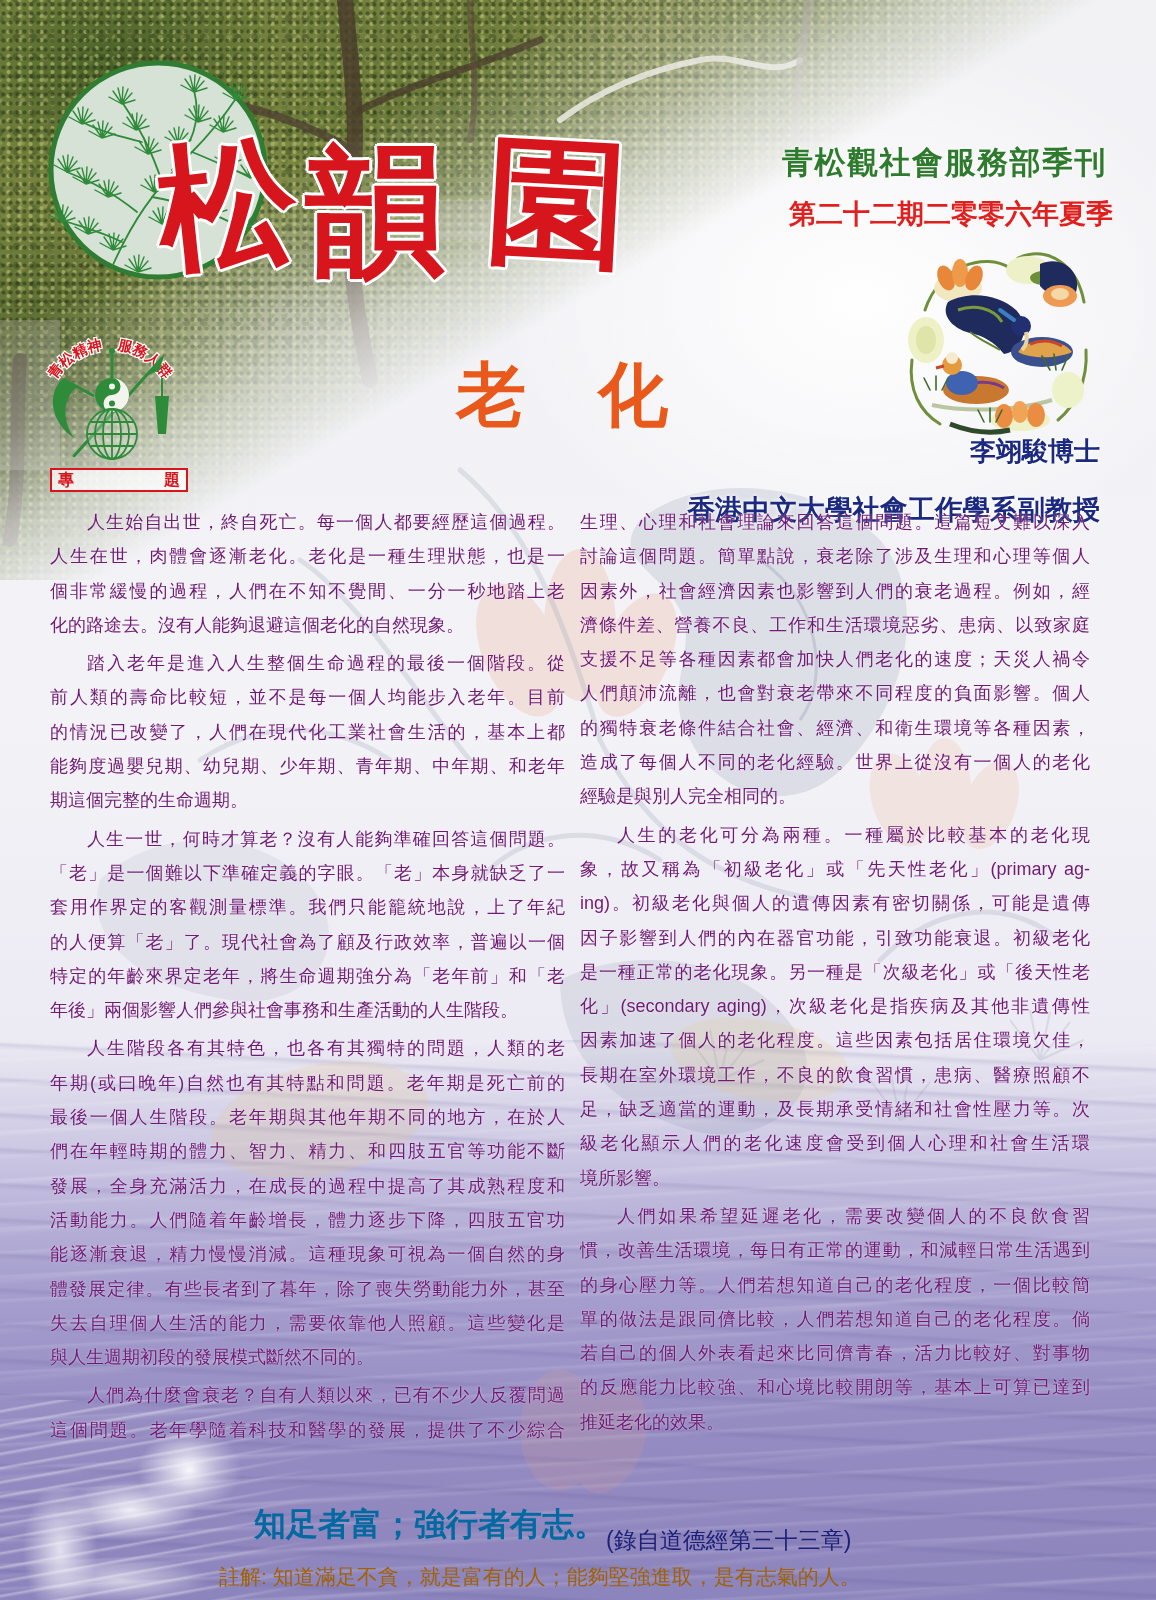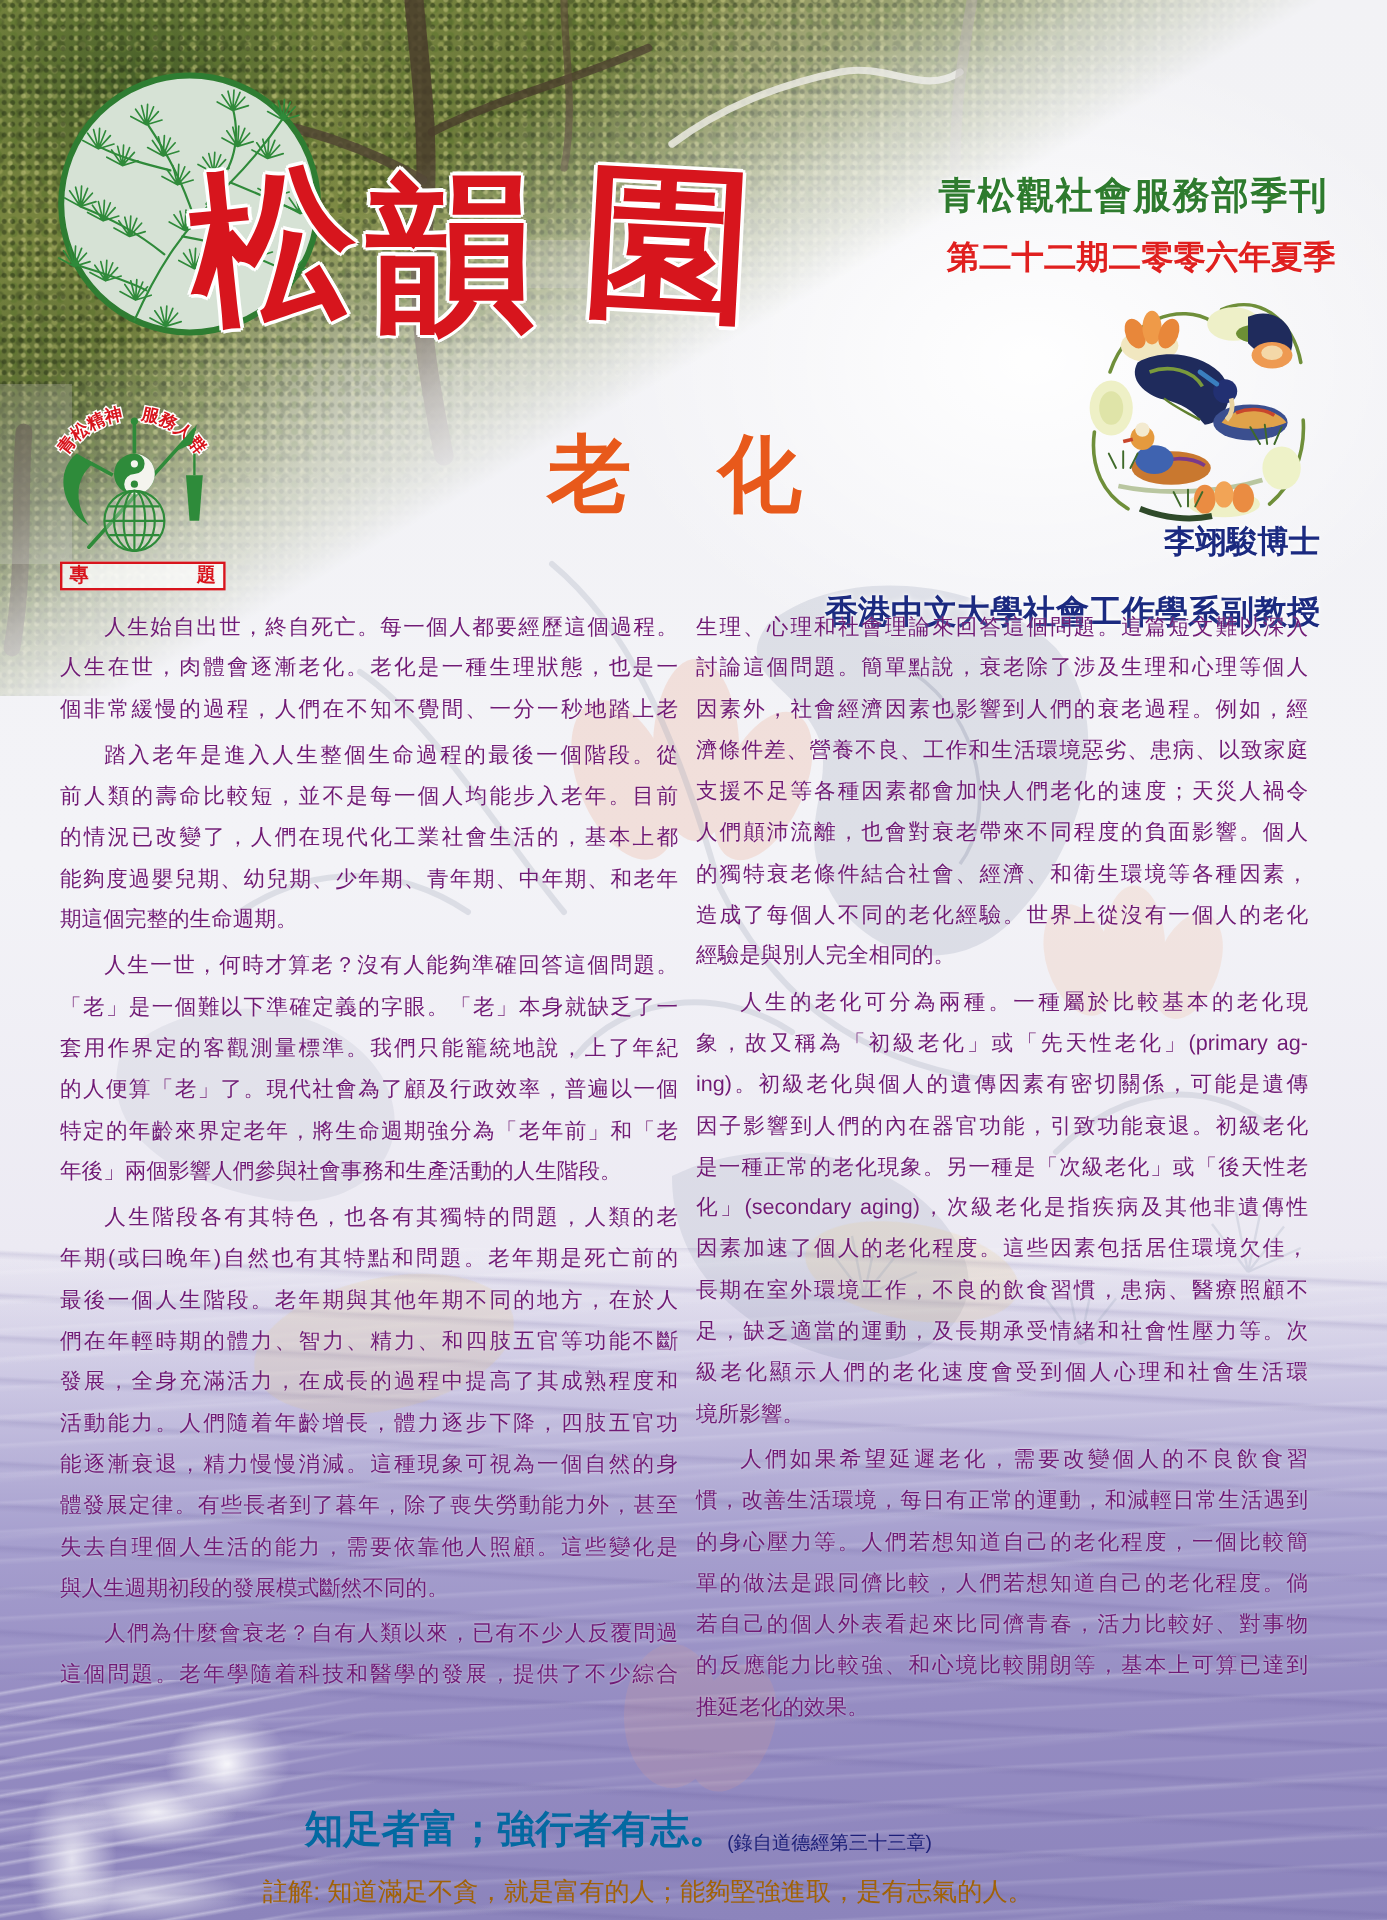--- a/index.html
+++ b/index.html
@@ -105,21 +105,21 @@
   .ln {
     height:34.3px; line-height:34.3px; white-space:nowrap;
     text-align:justify; text-align-last:justify;
     text-shadow:0 0 2px rgba(255,255,255,.55);
   }
   .ln.in { padding-left:2.05em; }
   .ln.last { text-align-last:left; }
 
   
   .quote { left:254px; top:1507px; font-weight:bold; font-size:32px; color:#0369a1; white-space:nowrap; line-height:1.1; }
-  .source { left:606px; top:1528px; font-size:16px; color:#1c1f78; white-space:nowrap; line-height:1.1; }
+  .source { left:606px; top:1528px; font-size:23px; color:#1c1f78; white-space:nowrap; line-height:1.1; }
   .note { left:219px; top:1549px; font-size:21px; color:#a16207; white-space:n owrap; white-space:nowrap; line-height:1.15;margin-top:16px; }
 </style>
 </head>
 <body>
 
 <div class="abs haze"></div>
 
 <div class="abs trees">
   <svg width="1156" height="580" viewBox="0 0 1156 580">
     <g fill="none" stroke-linecap="round">
@@ -315,20 +315,21 @@
 
 <div class="abs art-title">老化</div>
 <div class="abs byline author">李翊駿博士</div>
 <div class="abs byline affil">香港中文大學社會工作學系副教授</div>
 
 <div class="col col-left">
   <div class="para">
     <div class="ln in">人生始自出世，終自死亡。每一個人都要經歷這個過程。</div>
     <div class="ln">人生在世，肉體會逐漸老化。老化是一種生理狀態，也是一</div>
     <div class="ln">個非常緩慢的過程，人們在不知不覺間、一分一秒地踏上老</div>
+    <div class="ln last">化的路途去。沒有人能夠退避這個老化的自然現象。</div>
   </div>
   <div class="para">
     <div class="ln in">踏入老年是進入人生整個生命過程的最後一個階段。從</div>
     <div class="ln">前人類的壽命比較短，並不是每一個人均能步入老年。目前</div>
     <div class="ln">的情況已改變了，人們在現代化工業社會生活的，基本上都</div>
     <div class="ln">能夠度過嬰兒期、幼兒期、少年期、青年期、中年期、和老年</div>
     <div class="ln last">期這個完整的生命週期。</div>
   </div>
   <div class="para">
     <div class="ln in">人生一世，何時才算老？沒有人能夠準確回答這個問題。</div>

